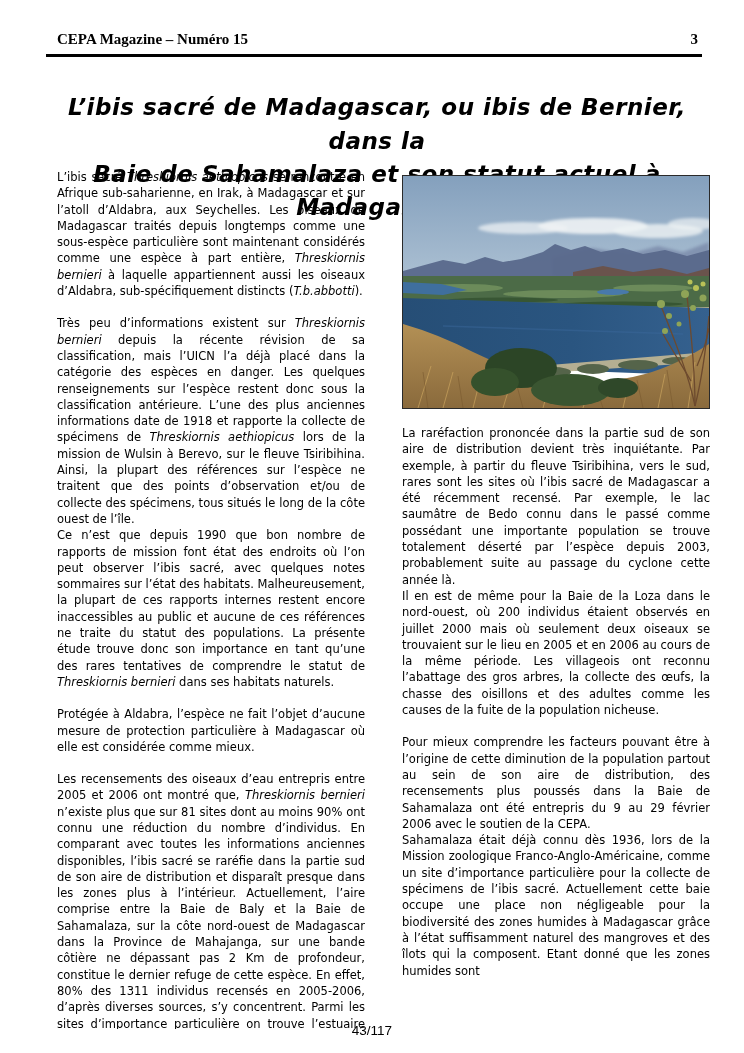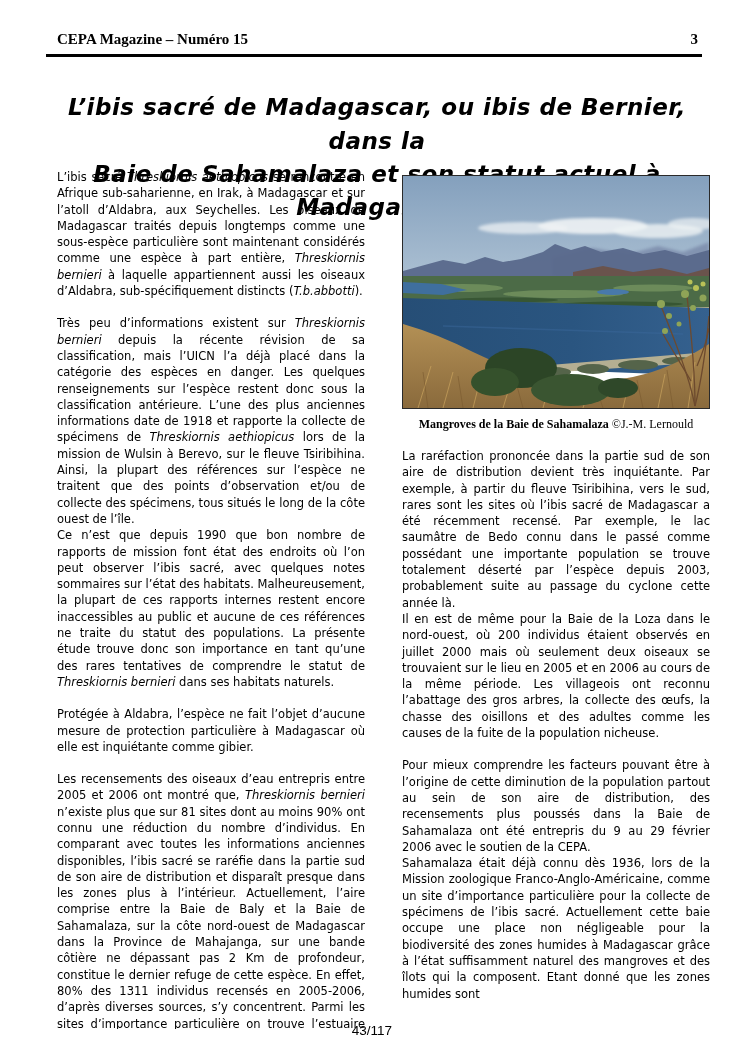--- a/index.html
+++ b/index.html
@@ -59,21 +59,21 @@
 
   <h1 class="article-title">L’ibis sacré de Madagascar, ou ibis de Bernier, dans la
 Baie de Sahamalaza et son statut actuel à Madagascar</h1>
 
   <div class="columns">
 
     <div class="col">
         <p class="para">L’ibis sacré <i>Threskiornis aethiopicus</i> se rencontre en Afrique sub-saharienne, en Irak, à Madagascar et sur l’atoll d’Aldabra, aux Seychelles. Les oiseaux de Madagascar traités depuis longtemps comme une sous-espèce particulière sont maintenant considérés comme une espèce à part entière, <i>Threskiornis bernieri</i> à laquelle appartiennent aussi les oiseaux d’Aldabra, sub-spécifiquement distincts (<i>T.b.abbotti</i>).</p>
         <p class="para gap">Très peu d’informations existent sur <i>Threskiornis bernieri</i> depuis la récente révision de sa classification, mais l’UICN l’a déjà placé dans la catégorie des espèces en danger. Les quelques renseignements sur l’espèce restent donc sous la classification antérieure. L’une des plus anciennes informations date de 1918 et rapporte la collecte de spécimens de <i>Threskiornis aethiopicus</i> lors de la mission de Wulsin à Berevo, sur le fleuve Tsiribihina. Ainsi, la plupart des références sur l’espèce ne traitent que des points d’observation et/ou de collecte des spécimens, tous situés le long de la côte ouest de l’île.</p>
         <p class="para">Ce n’est que depuis 1990 que bon nombre de rapports de mission font état des endroits où l’on peut observer l’ibis sacré, avec quelques notes sommaires sur l’état des habitats. Malheureusement, la plupart de ces rapports internes restent encore inaccessibles au public et aucune de ces références ne traite du statut des populations. La présente étude trouve donc son importance en tant qu’une des rares tentatives de comprendre le statut de <i>Threskiornis bernieri</i> dans ses habitats naturels.</p>
-        <p class="para gap">Protégée à Aldabra, l’espèce ne fait l’objet d’aucune mesure de protection particulière à Madagascar où elle est inquiétante comme gibier.</p>
+        <p class="para gap">Protégée à Aldabra, l’espèce ne fait l’objet d’aucune mesure de protection particulière à Madagascar où elle est considérée comme mieux.</p>
         <p class="para gap">Les recensements des oiseaux d’eau entrepris entre 2005 et 2006 ont montré que, <i>Threskiornis bernieri</i> n’existe plus que sur 81 sites dont au moins 90% ont connu une réduction du nombre d’individus. En comparant avec toutes les informations anciennes disponibles, l’ibis sacré se raréfie dans la partie sud de son aire de distribution et disparaît presque dans les zones plus à l’intérieur. Actuellement, l’aire comprise entre la Baie de Baly et la Baie de Sahamalaza, sur la côte nord-ouest de Madagascar dans la Province de Mahajanga, sur une bande côtière ne dépassant pas 2 Km de profondeur, constitue le dernier refuge de cette espèce. En effet, 80% des 1311 individus recensés en 2005-2006, d’après diverses sources, s’y concentrent. Parmi les sites d’importance particulière on trouve l’estuaire de la rivière Ankalasira de la Baie de Mahavavy avec 500</p>
       </div>
 
     <div class="col">
       <figure class="figure-block">
         <svg class="photo-frame" viewBox="0 0 306 232" preserveAspectRatio="none" xmlns="http://www.w3.org/2000/svg">
           <defs>
             <linearGradient id="skyG" x1="0" y1="0" x2="0" y2="1">
               <stop offset="0" stop-color="#84a0bd"></stop>
               <stop offset="1" stop-color="#aec2d4"></stop>
@@ -176,23 +176,20 @@
             <circle cx="300" cy="122" r="3.5"></circle>
               <circle cx="262" cy="155" r="3"></circle>
             <circle cx="276" cy="148" r="2.5"></circle>
           </g>
           <g fill="#b9c157">
             <circle cx="293" cy="112" r="3"></circle>
               <circle cx="300" cy="108" r="2.5"></circle>
               <circle cx="287" cy="106" r="2.5"></circle>
           </g>
         </svg>
-        <figcaption class="caption">
-          <span class="cap-bold">Mangroves de la Baie de Sahamalaza</span><span> ©J.-M. Lernould</span>
-        </figcaption>
       </figure>
       <div>
           <p class="para gap">La raréfaction prononcée dans la partie sud de son aire de distribution devient très inquiétante. Par exemple, à partir du fleuve Tsiribihina, vers le sud, rares sont les sites où l’ibis sacré de Madagascar a été récemment recensé. Par exemple, le lac saumâtre de Bedo connu dans le passé comme possédant une importante population se trouve totalement déserté par l’espèce depuis 2003, probablement suite au passage du cyclone cette année là.</p>
           <p class="para">Il en est de même pour la Baie de la Loza dans le nord-ouest, où 200 individus étaient observés en juillet 2000 mais où seulement deux oiseaux se trouvaient sur le lieu en 2005 et en 2006 au cours de la même période. Les villageois ont reconnu l’abattage des gros arbres, la collecte des œufs, la chasse des oisillons et des adultes comme les causes de la fuite de la population nicheuse.</p>
           <p class="para gap">Pour mieux comprendre les facteurs pouvant être à l’origine de cette diminution de la population partout au sein de son aire de distribution, des recensements plus poussés dans la Baie de Sahamalaza ont été entrepris du 9 au 29 février 2006 avec le soutien de la CEPA.</p>
           <p class="para">Sahamalaza était déjà connu dès 1936, lors de la Mission zoologique Franco-Anglo-Américaine, comme un site d’importance particulière pour la collecte de spécimens de l’ibis sacré. Actuellement cette baie occupe une place non négligeable pour la biodiversité des zones humides à Madagascar grâce à l’état suffisamment naturel des mangroves et des îlots qui la composent. Etant donné que les zones humides sont</p>
         </div>
     </div>
 
   </div>

